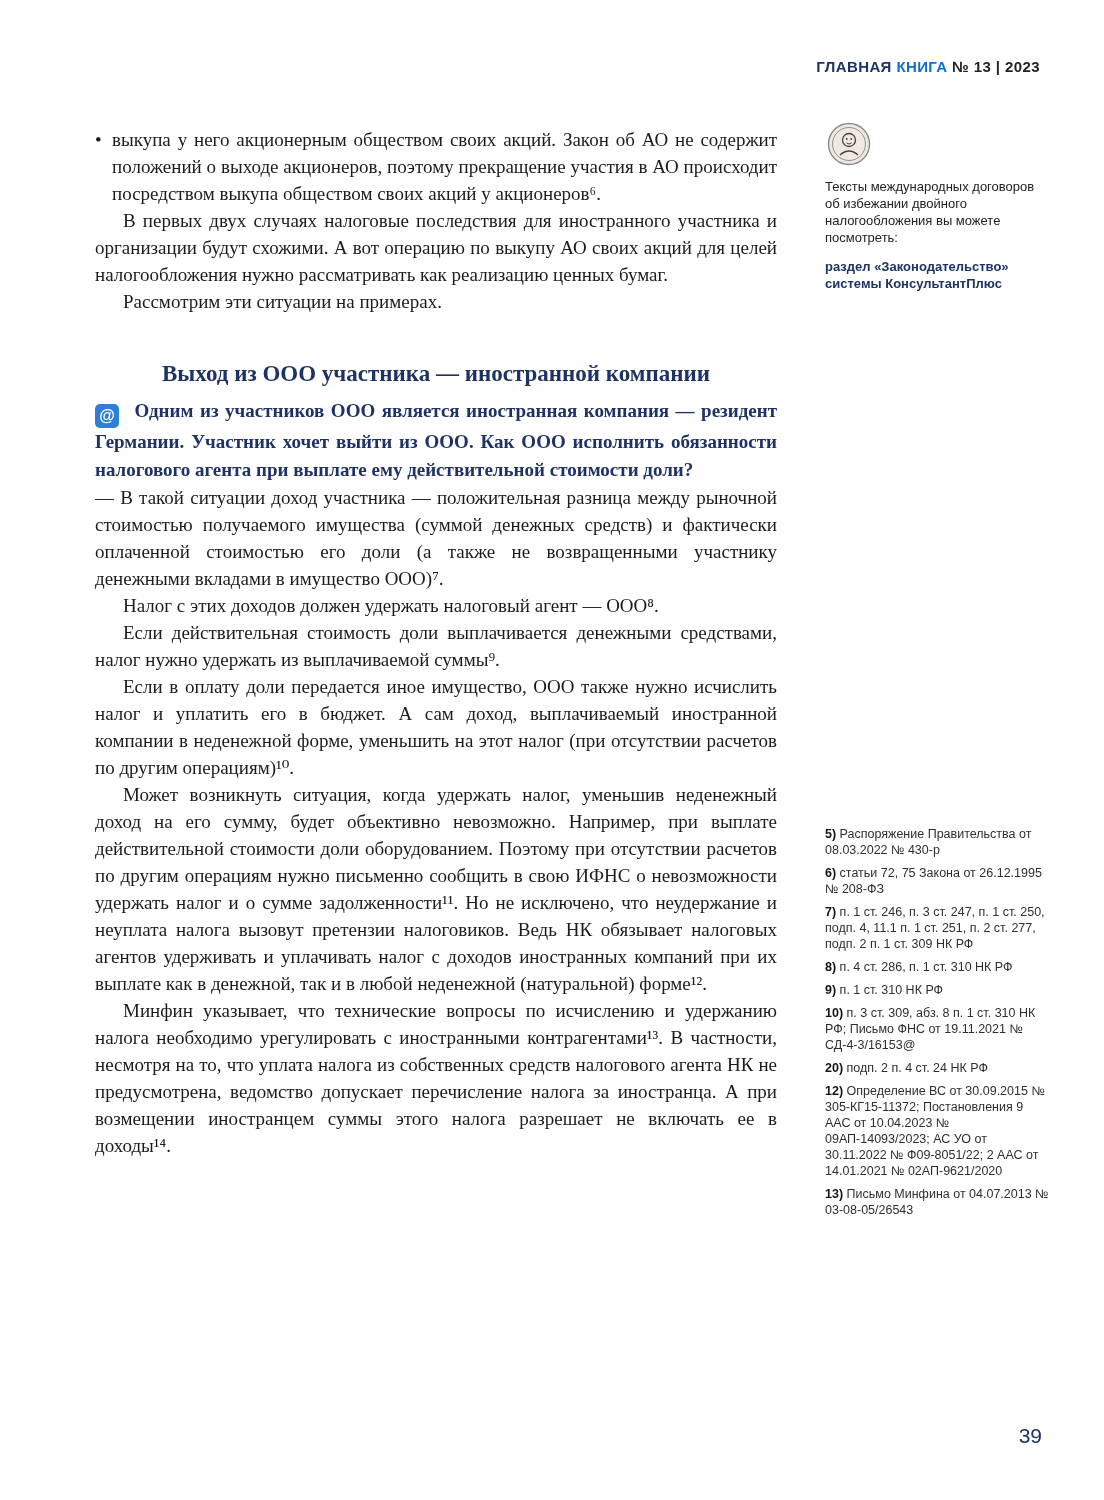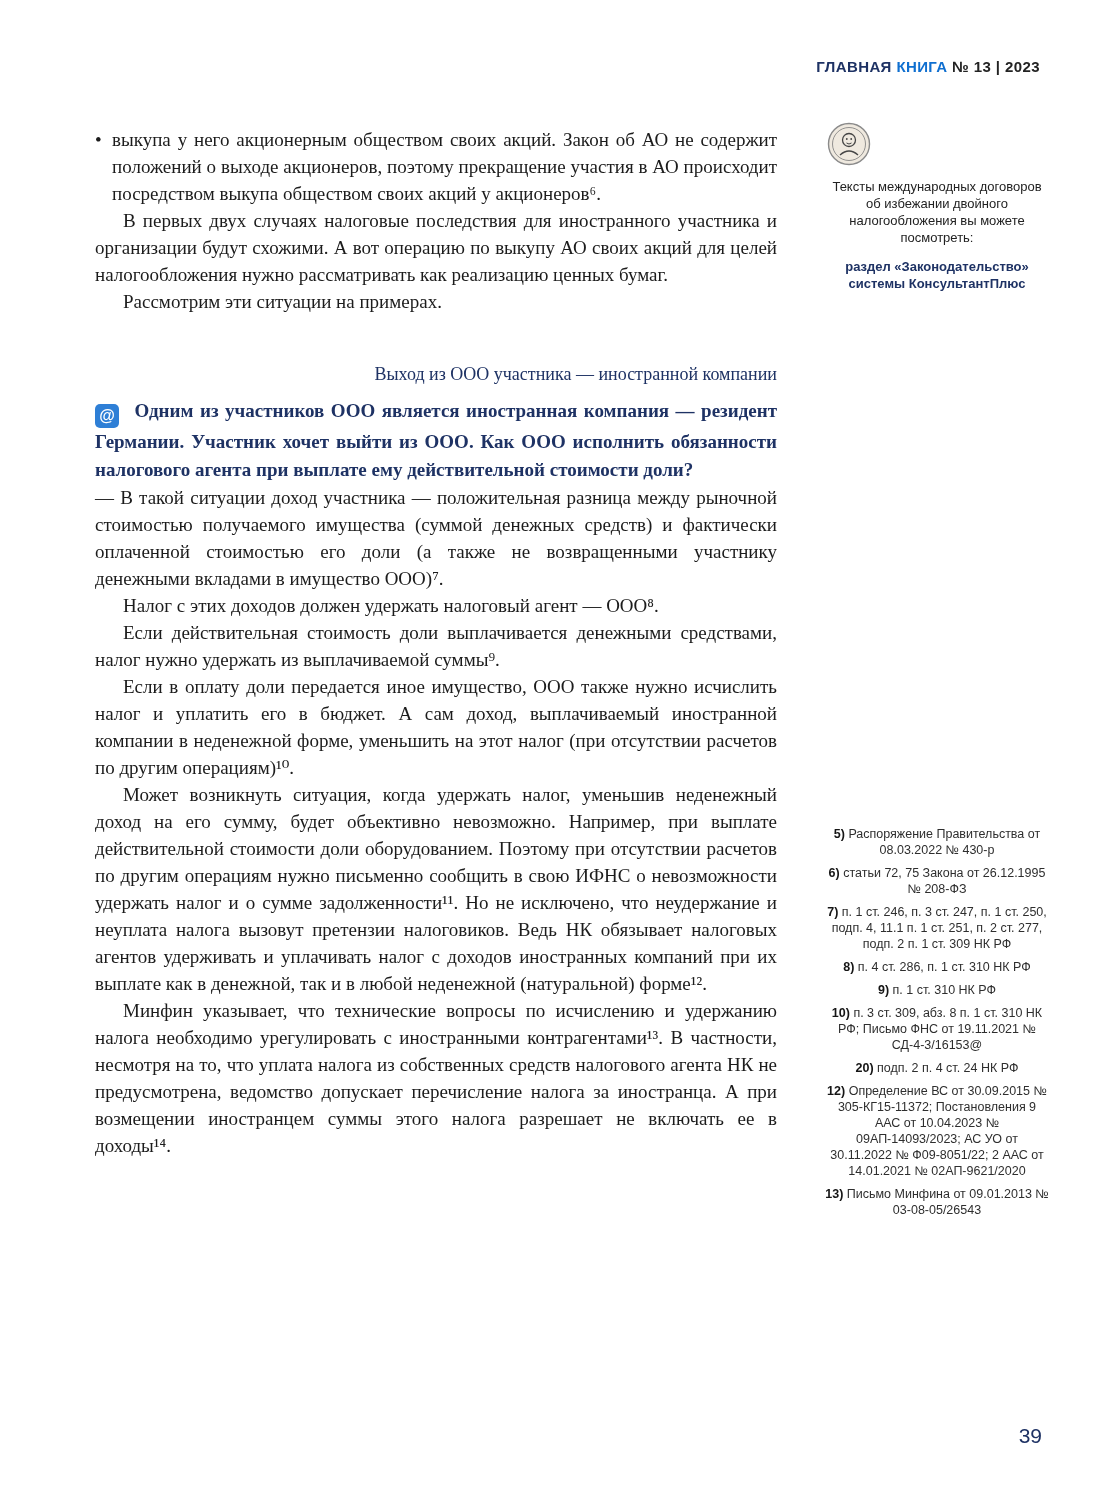--- a/index.html
+++ b/index.html
@@ -14,34 +14,34 @@
             font-size:15px; font-weight:bold; letter-spacing:0.4px; color:#1e3264; }
   .header .brand-blue { color:#0f6fd0; }
   .header .issue { color:#232323; font-weight:bold; }
 
   
   .main-col { position:absolute; left:95px; top:126px; width:682px;
               font-size:19px; line-height:27px; color:#1c1c1c; text-align:justify; }
   .bullet-item { position:relative; padding-left:17px; }
   .bullet-item .bullet { position:absolute; left:0; top:0; }
   .para { text-indent:28px; }
-  .heading { font-weight:normal; color:#1e3264; font-size:18px; line-height:30px;
-             margin:44px 0 0 0; text-align:right; }
+  .heading { font-weight:bold; color:#1e3264; font-size:23px; line-height:30px;
+             margin:44px 0 0 0; text-align:center; }
   .question { font-weight:bold; color:#1e3264; font-size:19px; line-height:28px;
               margin-top:8px; }
   .at-icon { display:inline-block; width:24px; height:24px; background:#2e7fd6;
              color:#fff; font-family:"Liberation Sans","DejaVu Sans",sans-serif;
              font-size:16px; font-weight:bold; text-align:center; line-height:24px;
              border-radius:5px; margin-right:9px; vertical-align:-4px; }
   .answer.indent { text-indent:28px; }
 
   
   .sidebar { position:absolute; left:825px; top:122px; width:224px;
              font-family:"Liberation Sans","DejaVu Sans",sans-serif;
-             font-size:13px; line-height:17px; color:#222; text-align:center; }
+             font-size:13px; line-height:17px; color:#222; text-align:left; }
   .stamp { width:44px; height:44px; margin:0 0 12px 2px; display:block; }
   .note-link { font-weight:bold; color:#1e3264; margin-top:12px; }
   .footnotes { position:absolute; top:704px; left:0; right:0;
                font-size:12.5px; line-height:16px; color:#2e2e2e; list-style:none; }
   .footnote { margin-bottom:7px; }
   .fn-num { font-weight:bold; color:#151515; }
 
   .page-number { position:absolute; right:62px; top:1424px;
                  font-family:"Liberation Sans","DejaVu Sans",sans-serif;
                  font-size:21px; color:#1e3264; }
@@ -98,20 +98,20 @@
 
     <ul class="footnotes">
       <li class="footnote"><span class="fn-num">5)</span> <span>Распоряжение Правительства от 08.03.2022 № 430-р</span></li>
       <li class="footnote"><span class="fn-num">6)</span> <span>статьи 72, 75 Закона от 26.12.1995 № 208-ФЗ</span></li>
       <li class="footnote"><span class="fn-num">7)</span> <span>п. 1 ст. 246, п. 3 ст. 247, п. 1 ст. 250, подп. 4, 11.1 п. 1 ст. 251, п. 2 ст. 277, подп. 2 п. 1 ст. 309 НК РФ</span></li>
       <li class="footnote"><span class="fn-num">8)</span> <span>п. 4 ст. 286, п. 1 ст. 310 НК РФ</span></li>
       <li class="footnote"><span class="fn-num">9)</span> <span>п. 1 ст. 310 НК РФ</span></li>
       <li class="footnote"><span class="fn-num">10)</span> <span>п. 3 ст. 309, абз. 8 п. 1 ст. 310 НК РФ; Письмо ФНС от 19.11.2021 № СД-4-3/16153@</span></li>
       <li class="footnote"><span class="fn-num">20)</span> <span>подп. 2 п. 4 ст. 24 НК РФ</span></li>
       <li class="footnote"><span class="fn-num">12)</span> <span>Определение ВС от 30.09.2015 № 305-КГ15-11372; Постановления 9 ААС от 10.04.2023 № 09АП-14093/2023; АС УО от 30.11.2022 № Ф09-8051/22; 2 ААС от 14.01.2021 № 02АП-9621/2020</span></li>
-      <li class="footnote"><span class="fn-num">13)</span> <span>Письмо Минфина от 09.01.2013 № 03-08-05/26543</span></li>
+      <li class="footnote"><span class="fn-num">13)</span> <span>Письмо Минфина от 04.07.2013 № 03-08-05/26543</span></li>
     </ul>
 
   </div>
 
   <div class="page-number">39</div>
 
 </div>
 
 </body></html>

